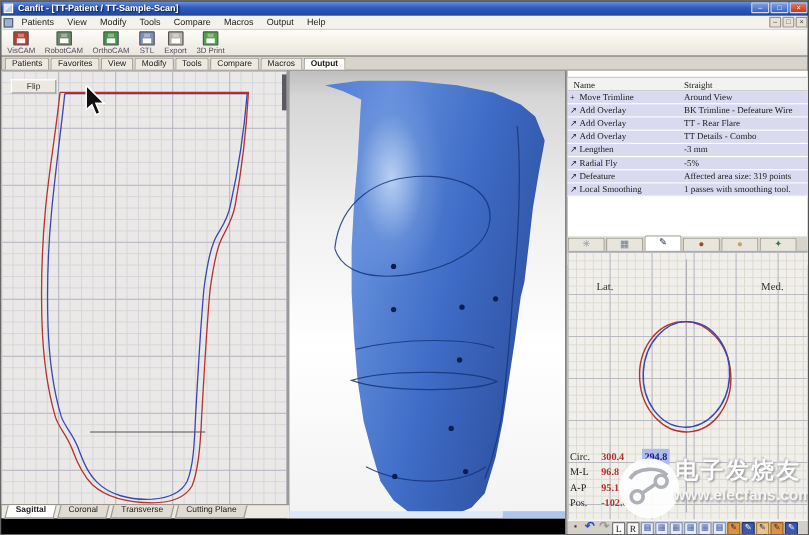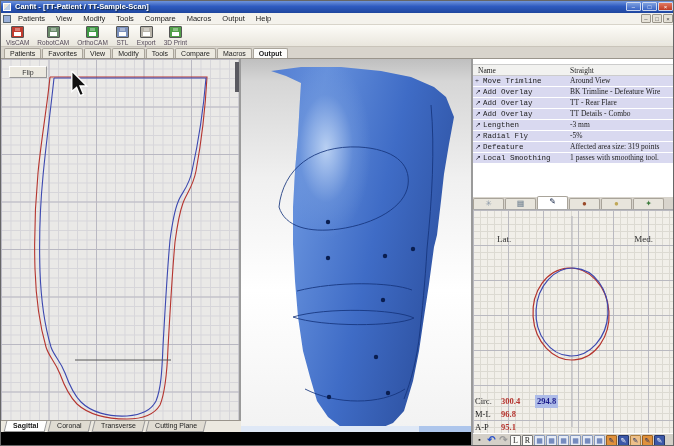--- a/index.html
+++ b/index.html
@@ -84,41 +84,41 @@
   
   .rightpanel{position:absolute;left:472px;top:58px;width:202px;height:388px;background:#fff;}
   .histtable{position:absolute;left:0;top:0;width:202px;height:162px;background:#fff;
     border-bottom:1px solid #c8c4ba;font-family:"Liberation Serif",serif;font-size:7.5px;color:#222;}
   .th{position:absolute;left:0;top:5px;width:202px;height:12px;background:#f2f2f0;
     border-top:1px solid #ccc;border-bottom:1px solid #ccc;line-height:12px;}
   .th .c1{position:absolute;left:5px;} .th .c2{position:absolute;left:97px;}
   .trow{position:absolute;left:0;width:202px;height:11px;background:#d9d9f0;
     border-bottom:1px solid #fff;line-height:10px;}
   .trow .ric{position:absolute;left:2px;color:#223;font-size:7px;}
-  .trow .rname{position:absolute;left:10px;font-family:Liberation Mono, monospace;}
+  .trow .rname{position:absolute;left:10px;}
   .trow .rdet{position:absolute;left:97px;}
 
   .minitabs{position:absolute;left:0;top:138px;width:202px;height:13px;background:#d8d4cc;
     display:flex;align-items:flex-end;border-bottom:1px solid #aaa;}
   .mtab{width:31px;height:11px;background:#e8e5dc;border:1px solid #a9a49a;border-bottom:none;
     text-align:center;font-size:8px;line-height:10px;margin-right:1px;border-radius:2px 2px 0 0;}
   .mtab.active{background:#fff;height:13px;}
   .mt0{color:#8a98a8}.mt1{color:#708090}.mt2{color:#1a2a4a}
   .mt3{color:#9a4a2a}.mt4{color:#c0a858}.mt5{color:#3a7a3a}
 
   .transview{position:absolute;left:0;top:151px;width:202px;height:223px;
     background-color:#f1efe9;
     background-image:
       linear-gradient(#b9b9c0 1px,transparent 1px),linear-gradient(90deg,#b9b9c0 1px,transparent 1px),
       linear-gradient(#dcdad2 1px,transparent 1px),linear-gradient(90deg,#dcdad2 1px,transparent 1px);
     background-size:35px 35px,35px 35px,7px 7px,7px 7px;overflow:hidden;}
   .sidelabel{position:absolute;top:24px;font-family:"Liberation Serif",serif;font-size:9px;color:#333;}
   .lat{left:24px;} .med{right:22px;}
 
-  .meas{position:absolute;left:2px;top:162px;font-family:"Liberation Serif",serif;margin-top:20px;}
+  .meas{position:absolute;left:2px;top:162px;font-family:"Liberation Serif",serif;}
   .mrow{position:relative;height:13px;line-height:13px;}
   .mlabel{display:inline-block;width:26px;font-size:8.5px;color:#222;}
   .mred{display:inline-block;width:34px;font-size:8.5px;font-weight:bold;color:#b5342e;}
   .mblue{display:inline-block;min-width:10px;font-size:8.5px;font-weight:bold;color:#1a1a8a;}
   .mblue.hl{background:#aebce8;padding:0 2px;}
 
   .righttoolbar{position:absolute;left:0;top:374px;width:202px;height:14px;background:#d4d0c8;
     border-top:1px solid #fff;display:flex;align-items:center;gap:1px;padding-left:1px;}
   .rtico{width:11px;height:11px;font-size:7px;line-height:10px;text-align:center;border-radius:1px;}
   .rt-plain{color:#333;}
@@ -375,14 +375,27 @@
   <div class="viewtabs">
     <div class="vtab active"><span>Sagittal</span></div>
     <div class="vtab"><span>Coronal</span></div>
     <div class="vtab"><span>Transverse</span></div>
     <div class="vtab"><span>Cutting Plane</span></div>
   </div>
   <div class="statusbar">
     <span>Ready</span>
   </div>
 
+  <div class="watermark">
+    <svg width="56" height="56" viewBox="0 0 56 56" style="position:absolute;left:14px;top:2px;opacity:.93">
+      <circle cx="28" cy="28" r="25" fill="#ffffff"></circle>
+      <g fill="none" stroke="#a9adb4" stroke-width="3">
+        <circle cx="18" cy="35" r="5"></circle>
+        <circle cx="38" cy="22" r="5"></circle>
+        <path d="M 12 20 C 18 10, 36 10, 43 17"></path>
+        <path d="M 22 32 L 34 24"></path>
+      </g>
+    </svg>
+    <div class="wm1">电子发烧友</div>
+    <div class="wm2">www.elecfans.com</div>
+  </div>
 
 </div>
 
 </body></html>

